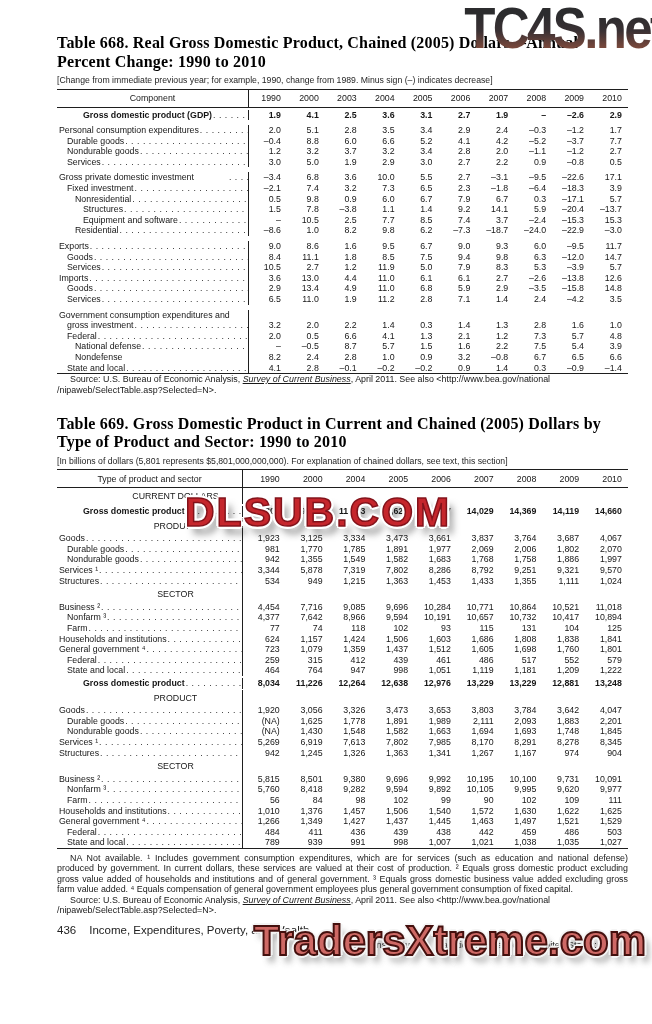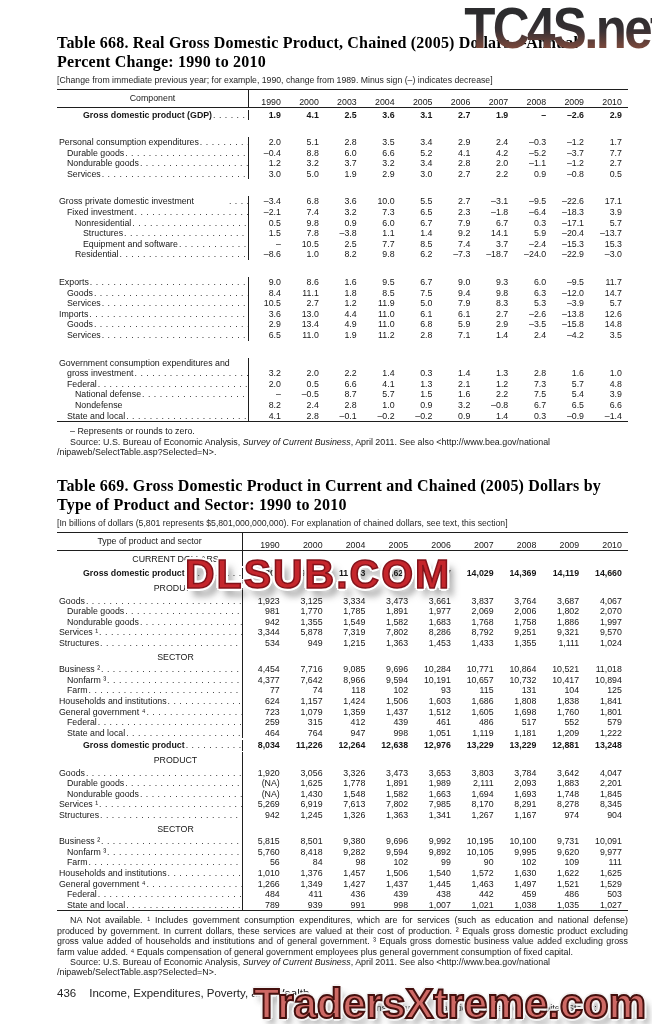--- a/index.html
+++ b/index.html
@@ -9,42 +9,42 @@
   h2.title{font-family:"Liberation Serif",serif;font-weight:700;font-size:16px;
            line-height:18.5px;margin:0 0 4px;color:#000;letter-spacing:.2px;}
   .bracket{font-size:8.7px;line-height:10.5px;margin:0 0 3px;color:#1f1f1f;}
 
   
   .tbl{width:571px;border-top:1.6px solid #1e1e1e;border-bottom:1.4px solid #1e1e1e;
        font-size:8.8px;color:#161616;}
   .t668{--stub:192px;--colw:37.9px;}
   .t669{--stub:186px;--colw:42.78px;}
   .t-row{display:flex;align-items:flex-end;}
-  .t-header{border-bottom:1px solid #1e1e1e;height:17px;align-items:flex-end;}
+  .t-header{border-bottom:1px solid #1e1e1e;height:17px;align-items:center;}
   .t-stub{width:var(--stub);border-right:1px solid #1e1e1e;align-self:stretch;
           display:flex;flex-direction:column;justify-content:flex-end;box-sizing:border-box;}
   .t-header .t-stub{justify-content:center;text-align:center;}
   .t-cell{width:var(--colw);text-align:right;padding-right:6px;line-height:10.6px;box-sizing:border-box;}
   .t-year{line-height:normal;}
   .t-lab{line-height:10.6px;white-space:nowrap;}
   .t-flex{display:flex;overflow:hidden;}
   .leader{flex:1 1 0;overflow:hidden;white-space:nowrap;letter-spacing:.5px;
           font-weight:400;color:#2a2a2a;padding-left:1px;min-width:0;}
   .t-sec-label{line-height:10.6px;padding:3px 0 2px 52px;text-align:center;white-space:nowrap;}
   .t-rest{flex:1;}
-  .t-gap{margin-top:17px;}
+  .t-gap{margin-top:5px;}
   .t-gdp{margin-top:2px;margin-bottom:1px;}
   .t-bold,.t-bold .t-cell{font-weight:700;}
   .t-wm-anchor{position:relative;}
 
   .fnote{font-size:8.9px;line-height:10.4px;margin:4px 0 0;text-indent:13px;color:#181818;}
   .fnote-just{text-align:justify;}
   .source{font-size:8.9px;line-height:10.4px;margin:0;text-indent:13px;
           overflow-wrap:anywhere;color:#181818;}
-  .source .it{font-style:italic;}
+  .source .it{font-style:italic;text-decoration:underline;}
   .sect669{margin-top:20px;}
 
   
   .footerwrap{position:relative;margin-top:9px;}
   .f-line1{font-size:11.5px;color:#222;}
   .f-chapter{margin-left:13px;}
   .f-line2{font-size:9.3px;text-align:right;margin-top:4px;padding-right:8px;color:#222;}
 
   
   .wm-tc4s{position:absolute;top:-2px;right:-12px;z-index:5;pointer-events:none;
@@ -480,21 +480,20 @@
           <div class="t-cell">–0.1</div>
           <div class="t-cell">–0.2</div>
           <div class="t-cell">–0.2</div>
           <div class="t-cell">0.9</div>
           <div class="t-cell">1.4</div>
           <div class="t-cell">0.3</div>
           <div class="t-cell">–0.9</div>
           <div class="t-cell">–1.4</div>
         </div>
       </div>
-    <p class="fnote">– Represents or rounds to zero.</p>
     <p class="source"><span>Source: U.S. Bureau of Economic Analysis, </span><span class="it">Survey of Current Business</span><span>, April 2011. See also &lt;http://www.bea.gov/national /nipaweb/SelectTable.asp?Selected=N&gt;.</span></p>
   </section>
 
   <section class="sect669">
     <h2 class="title">Table 669. Gross Domestic Product in Current and Chained (2005) Dollars by Type of Product and Sector: 1990 to 2010</h2>
     <p class="bracket">[In billions of dollars (5,801 represents $5,801,000,000,000). For explanation of chained dollars, see text, this section]</p>
     <div class="tbl t669">
         <div class="t-row t-header">
           <div class="t-stub">Type of product and sector</div>
           <div class="t-cell t-year">1990</div>

